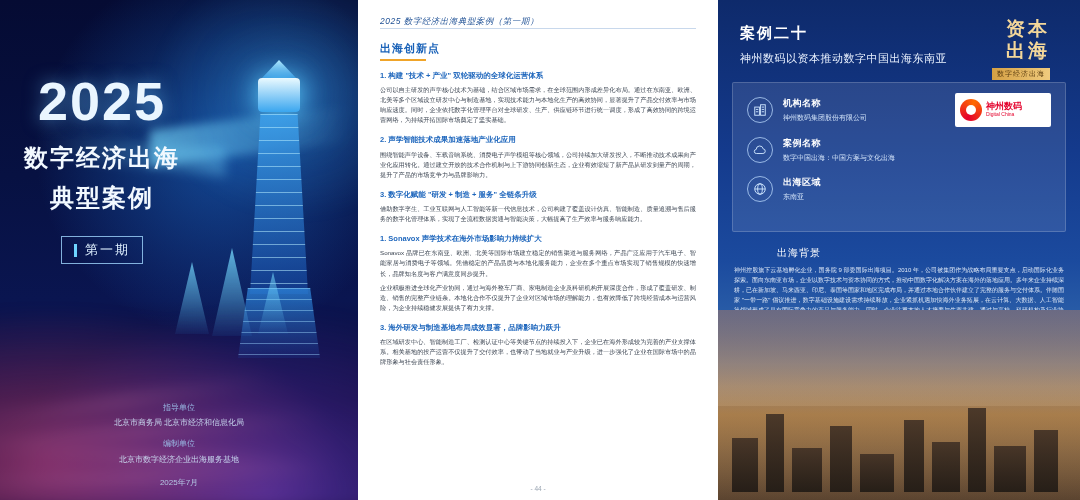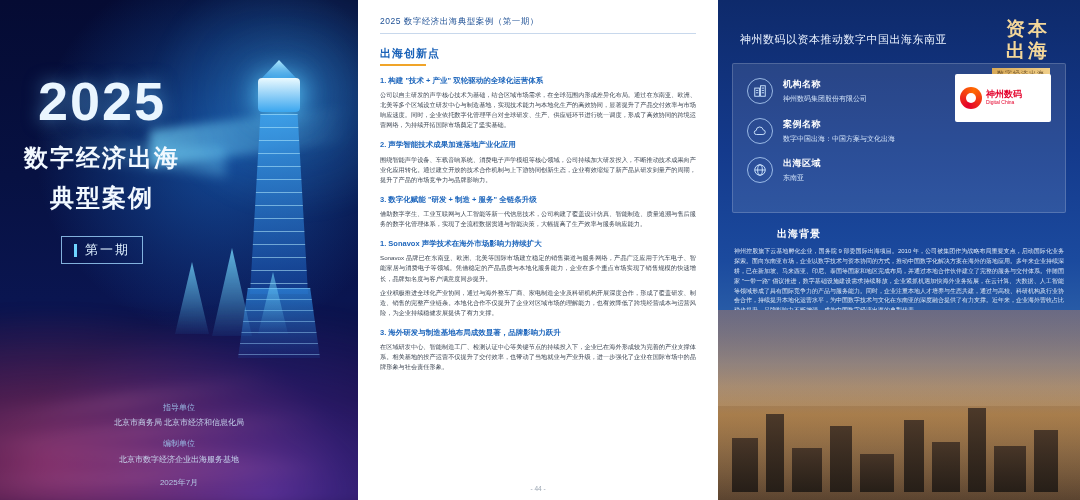--- a/index.html
+++ b/index.html
@@ -145,21 +145,21 @@
   
   .textpage {
     position: relative;
     width: 360px; height: 500px;
     background: #ffffff;
     flex: 0 0 360px;
     padding: 16px 22px 0 22px;
   }
   .tp-header {
     font-size: 8.5px; color: #1d4f94; letter-spacing: .5px;
-    padding-bottom: 5px; border-bottom: 1px solid #c8d8ec;
+    border-bottom: 1px solid #c8d8ec; font-style: italic;
   }
   .tp-h1 {
     margin-top: 12px; font-size: 11px; font-weight: bold; color: #1a62b8;
     letter-spacing: 1px;
   }
   .tp-h1 .underline {
     display: block; width: 46px; height: 2px; background: #f0a429; margin-top: 3px;
   }
   .tp-h2 {
     margin-top: 9px; font-size: 7.5px; font-weight: bold; color: #1f67bd;
@@ -229,36 +229,36 @@
     border: 1px solid rgba(190,220,255,.75);
     border-radius: 50%;
     display: flex; align-items: center; justify-content: center;
     margin-right: 10px;
   }
   .info-ico svg { width: 14px; height: 14px; }
   .info-lbl { font-size: 9px; color: #ffffff; font-weight: bold; letter-spacing: .5px; }
   .info-val { font-size: 7px; color: #cfe0f7; margin-top: 3px; line-height: 1.5; }
   .logo-box {
     position: absolute; right: 14px; top: 10px;
-    width: 96px; height: 48px; background: #ffffff; border-radius: 2px;
+    width: 96px; height: 34px; background: #ffffff; border-radius: 2px;
     display: flex; align-items: center; padding: 0 5px;
   }
   .logo-swirl {
     width: 22px; height: 22px; border-radius: 50%;
     background: conic-gradient(from 200deg, #e4002b, #ff6a00, #e4002b);
     position: relative; margin-right: 4px;
   }
   .logo-swirl::after {
     content: ""; position: absolute; left: 6px; top: 6px;
     width: 10px; height: 10px; border-radius: 50%; background: #fff;
   }
   .logo-txt .cn { font-size: 9px; color: #e4002b; font-weight: bold; line-height: 1; }
   .logo-txt .en { font-size: 5px; color: #e4002b; line-height: 1.4; }
   .case-sec-title {
-    margin: 14px 4px 0 16px; color: #ffffff; font-size: 10px; font-weight: bold; letter-spacing: 1px; padding-left: 43px;
+    margin: 14px 4px 0 16px; color: #ffffff; font-size: 10px; font-weight: normal; letter-spacing: 1px; padding-left: 43px;
   }
   .case-body {
     margin: 6px 16px 0 16px; font-size: 6px; line-height: 1.65;
     color: #dfe9f7; text-align: justify;
   }
 </style>
 </head>
 <body>
 
 <div class="page">
@@ -343,20 +343,21 @@
       <div class="bld" style="left:112px; width:22px; height:66px;"></div>
       <div class="bld" style="left:142px; width:34px; height:38px;"></div>
       <div class="bld" style="left:186px; width:20px; height:72px;"></div>
       <div class="bld" style="left:214px; width:28px; height:50px;"></div>
       <div class="bld" style="left:250px; width:18px; height:84px;"></div>
       <div class="bld" style="left:276px; width:32px; height:46px;"></div>
       <div class="bld" style="left:316px; width:24px; height:62px;"></div>
     </div>
 
     <div class="case-head">
+      <div class="case-no">案例二十</div>
       <div class="case-title">神州数码以资本推动数字中国出海东南亚</div>
       <div class="case-stamp">
         <div class="l1">资本</div>
         <div class="l2">出海</div>
         <div class="badge">数字经济出海</div>
       </div>
     </div>
 
     <div class="case-card">
 

